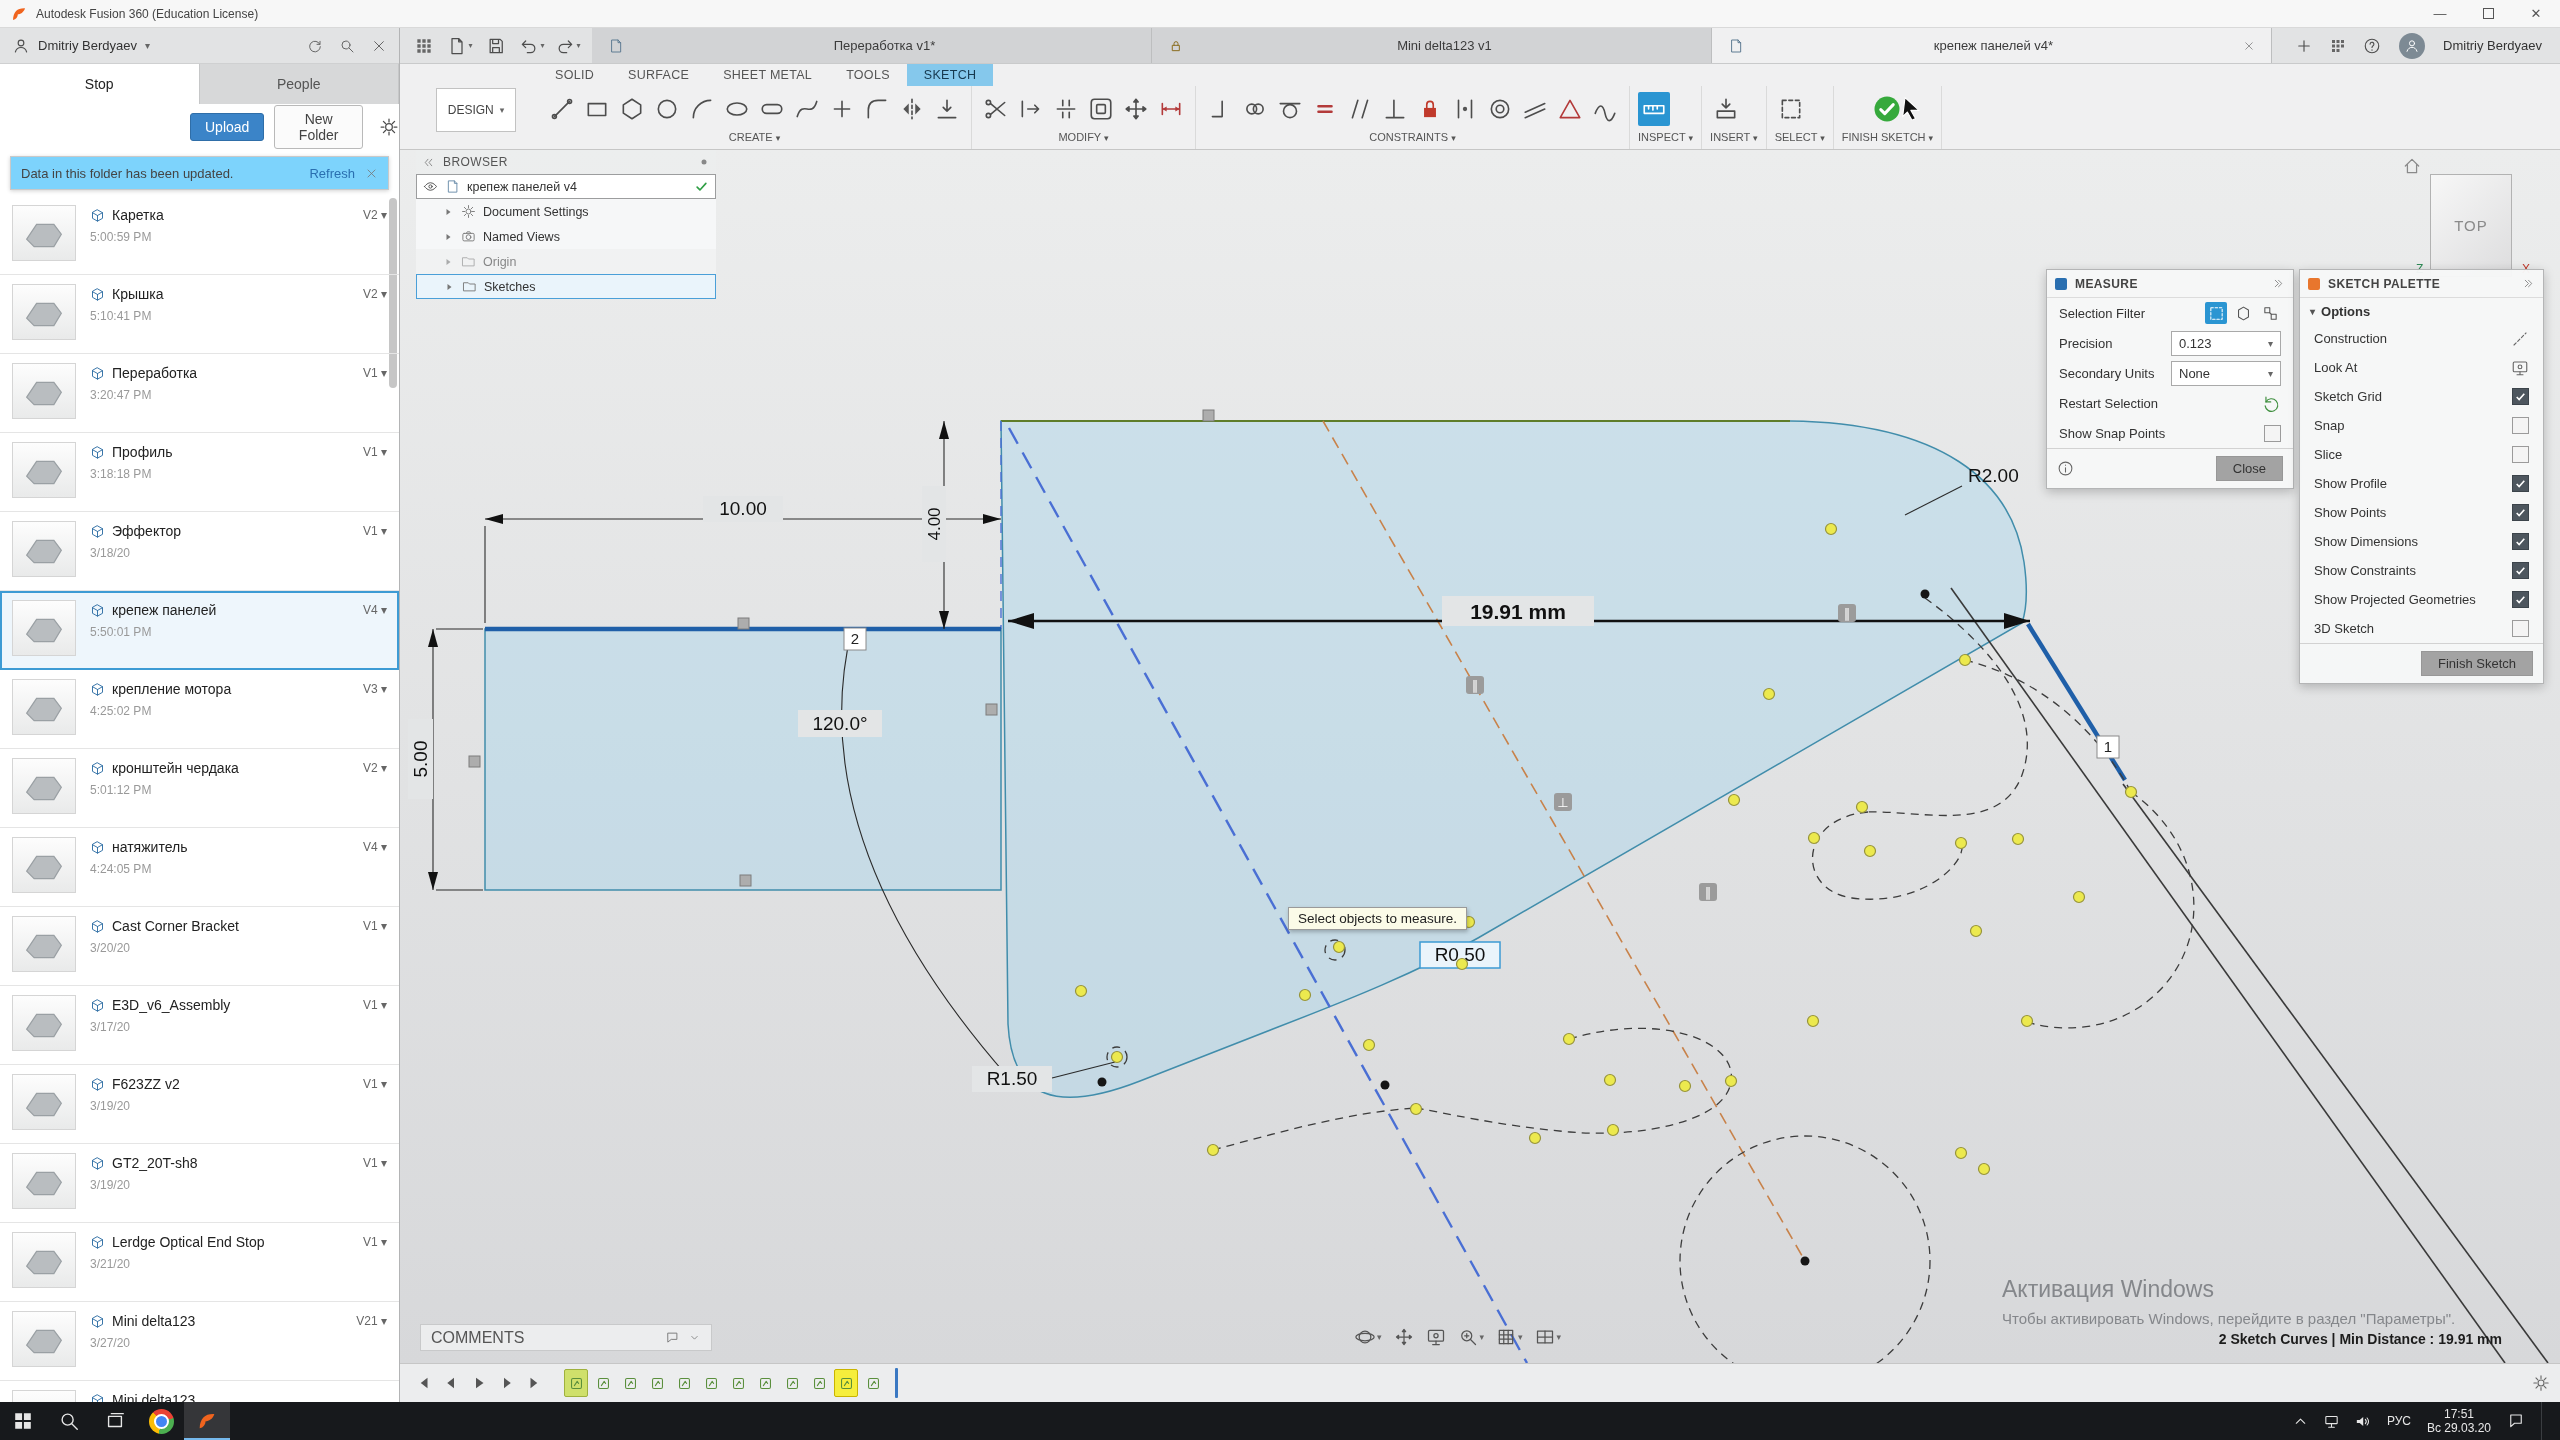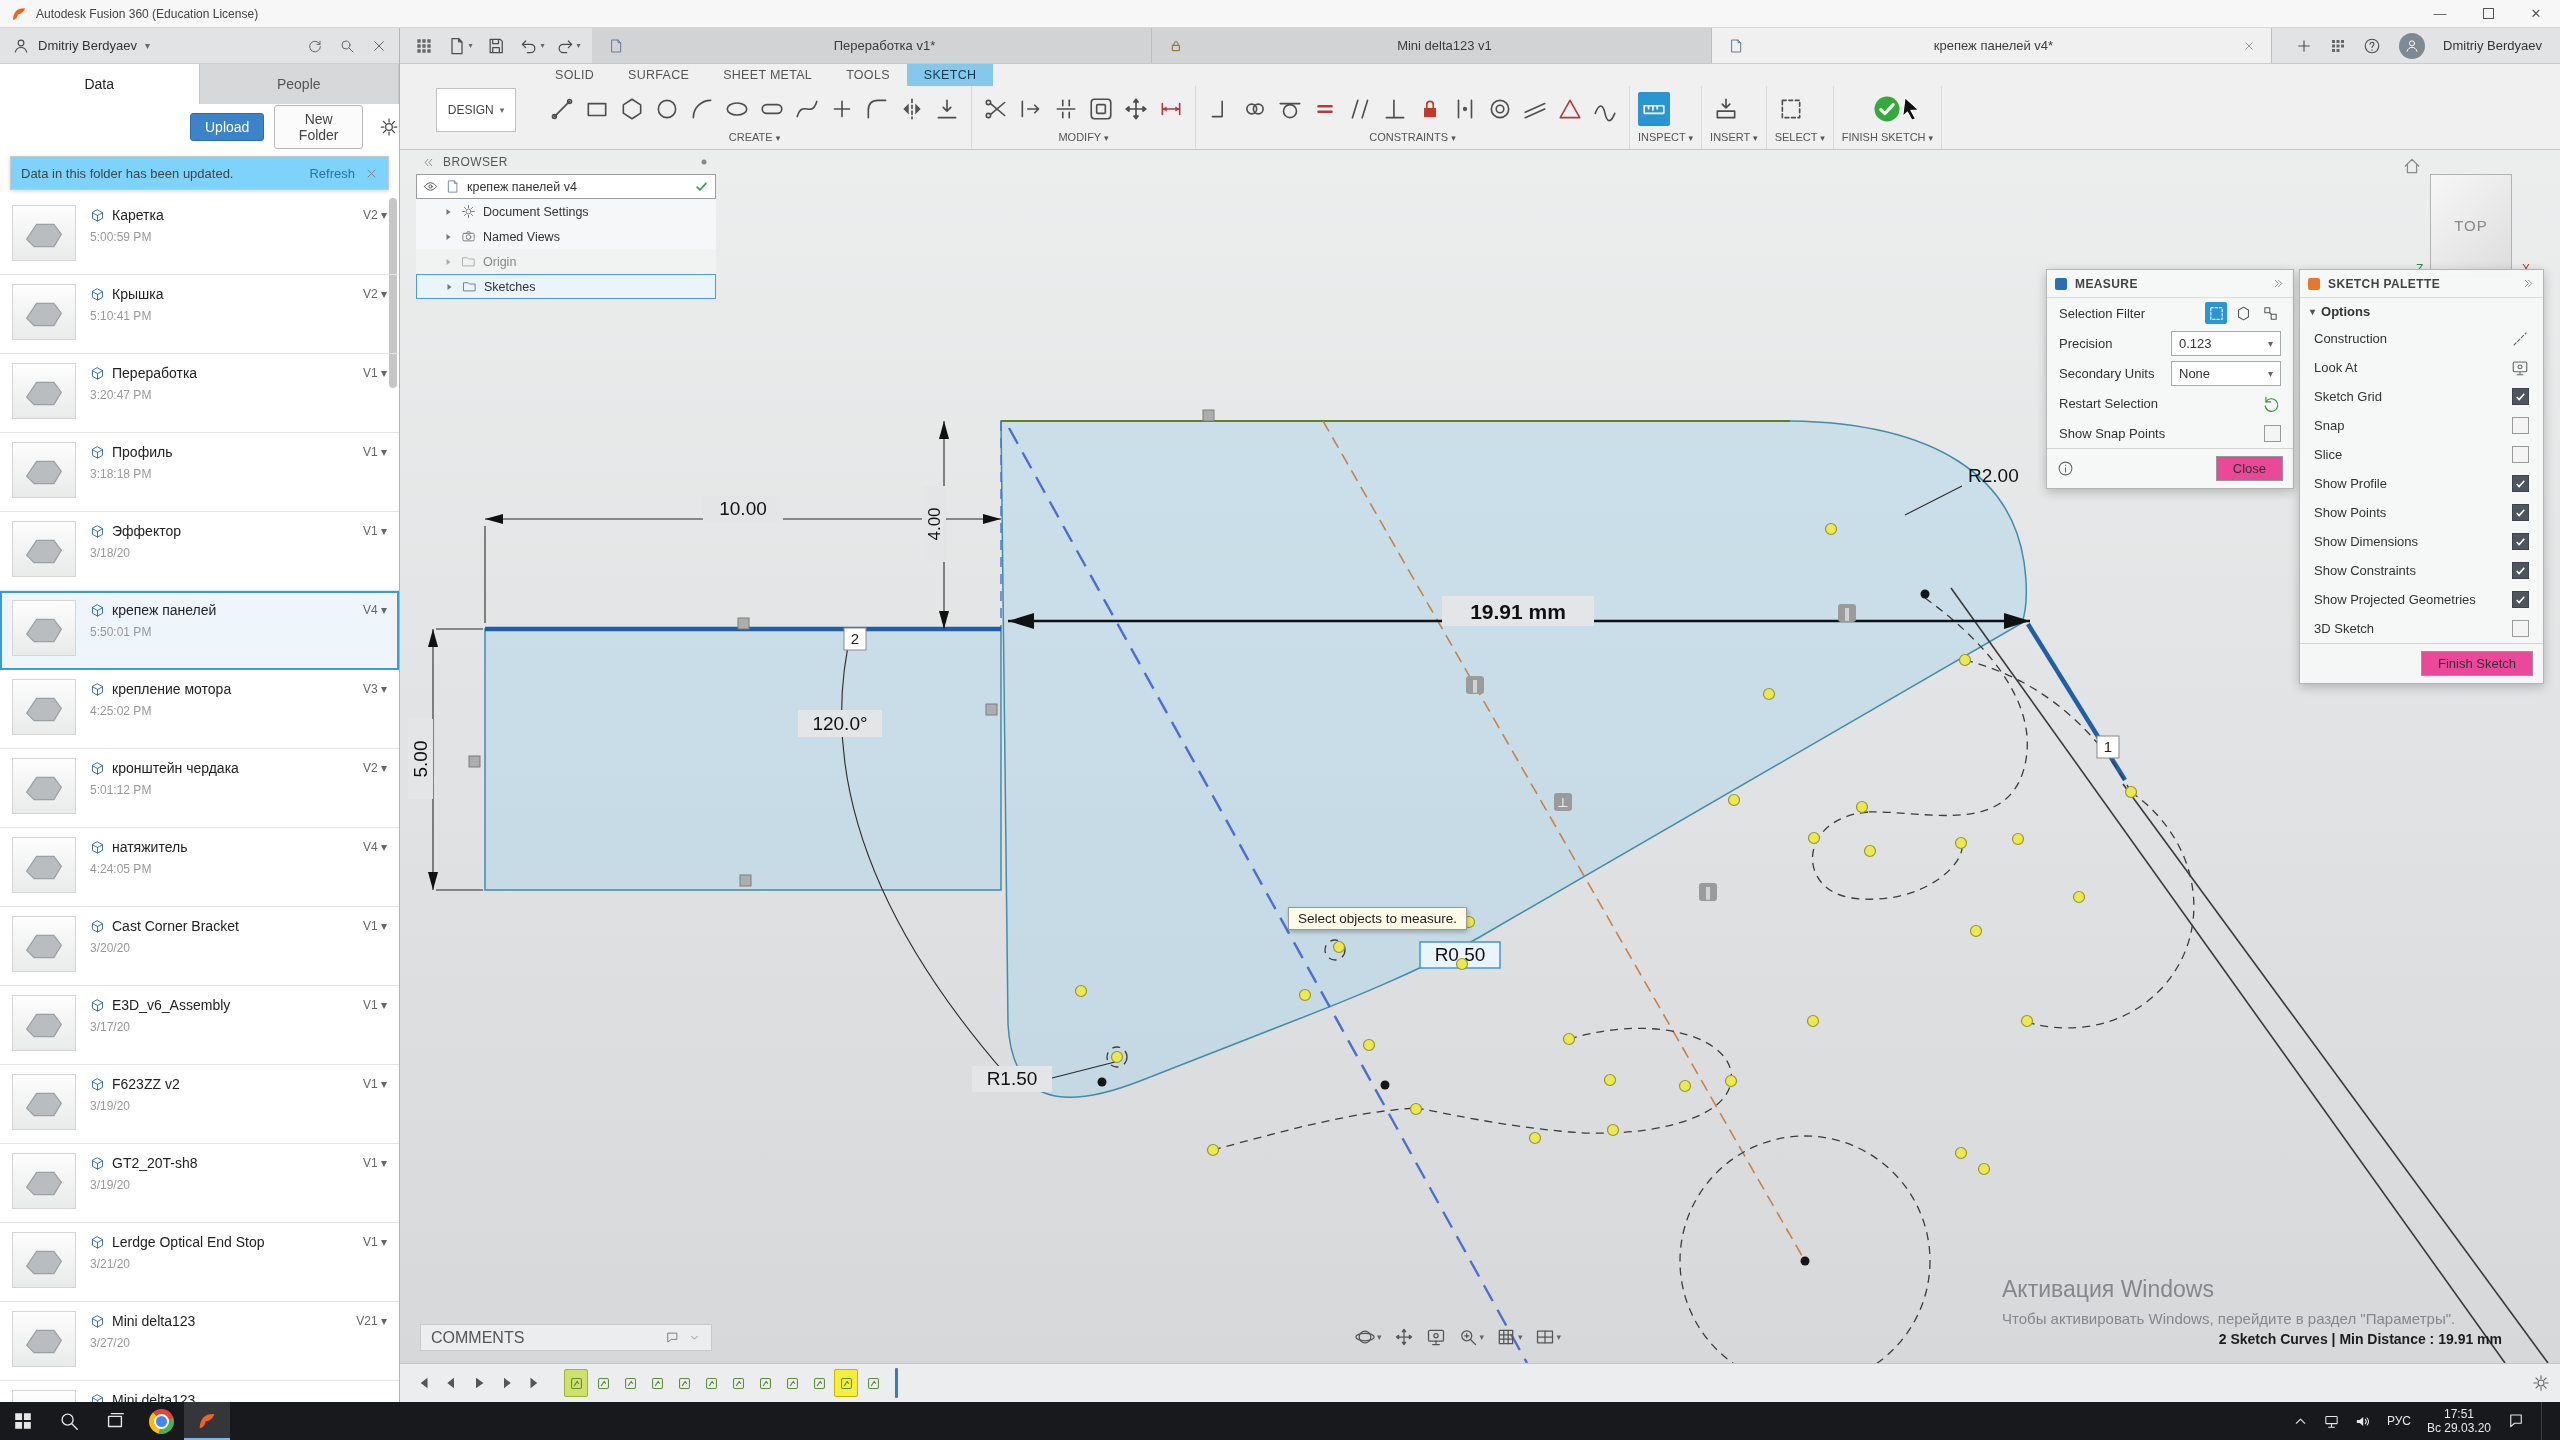--- a/index.html
+++ b/index.html
@@ -77,21 +77,21 @@
 .panel-header .fly{margin-left:auto;display:flex}
 .p-row{height:30px;display:flex;align-items:center;padding:0 12px;font-size:13px;color:#333}
 .p-row .ctrl{margin-left:auto;display:flex;align-items:center;gap:5px}
 .select{width:110px;height:25px;background:#fff;border:1px solid #a9a9a9;font-size:13px;display:flex;align-items:center;padding:0 7px;color:#333}
 .select .car{margin-left:auto;color:#666;font-size:10px}
 .cb{width:17px;height:17px;border:1px solid #9b9b9b;background:#f4f4f4;display:flex;align-items:center;justify-content:center}
 .cb.checked{background:#4d565e;border-color:#3c444b}
 .filter-ic{width:22px;height:22px;display:flex;align-items:center;justify-content:center;border:1px solid transparent;border-radius:2px}
 .filter-ic.on{background:#2a95d2}
 .p-footer{height:40px;display:flex;align-items:center;padding:0 10px;border-top:1px solid #d2d2d2}
-.btn-sm{background:#ec4899;border:1px solid #979797;font-size:13px;color:#333;padding:4px 16px;margin-left:auto}
+.btn-sm{background:#a3a3a3;border:1px solid #979797;font-size:13px;color:#333;padding:4px 16px;margin-left:auto}
 #measure-panel{left:1646px;top:119px;width:248px}
 #palette-panel{left:1899px;top:119px;width:245px}
 .pal-section{height:26px;display:flex;align-items:center;gap:6px;padding:0 10px;font-size:13px;font-weight:bold;color:#333}
 .pal-row{height:29px;display:flex;align-items:center;padding:0 14px;font-size:13px;color:#333}
 .pal-row .ctrl{margin-left:auto;display:flex;align-items:center}
 .panel-dot{width:12px;height:12px;border-radius:2px;flex:none}
 
 #viewcube{position:absolute;left:2000px;top:4px;width:144px;height:126px;z-index:8}
 .vc-face{position:absolute;left:30px;top:20px;width:82px;height:103px;background:linear-gradient(135deg,#f7f7f7,#ddddde);border:1px solid #b2b2b2;display:flex;align-items:center;justify-content:center;font-size:15px;color:#8a8a8a;letter-spacing:1px}
 .vc-home{position:absolute;left:2px;top:2px}
@@ -285,21 +285,21 @@
           </svg>
         </span>
         <span>
           <svg viewBox="0 0 24 24" width="16" height="16" fill="none" stroke="#666" stroke-width="1.5" stroke-linecap="round" stroke-linejoin="round">
             <path d="M5.5 5.5l13 13m0-13l-13 13"></path>
           </svg>
         </span>
       </span>
   </div>
   <div class="dp-tabs" id="dp-tabs">
-      <div class="dp-tab active">Data</div>
+      <div class="dp-tab active">Stop</div>
       <div class="dp-tab">People</div>
     </div>
   <div class="dp-actions">
     <button class="btn-upload">Upload</button>
     <button class="btn-newfolder">New Folder</button>
     <span id="dp-gear" style="margin-left:6px;display:flex">
         <svg viewBox="0 0 24 24" width="20" height="20" fill="none" stroke="#4d4d4d" stroke-width="1.5" stroke-linecap="round" stroke-linejoin="round">
           <circle cx="12" cy="12" r="4"></circle>
           <path d="M12 2.5v3.5M12 18v3.5M2.5 12H6M18 12h3.5M5.3 5.3l2.5 2.5M16.2 16.2l2.5 2.5M18.7 5.3l-2.5 2.5M7.8 16.2l-2.5 2.5"></path>
         </svg>

